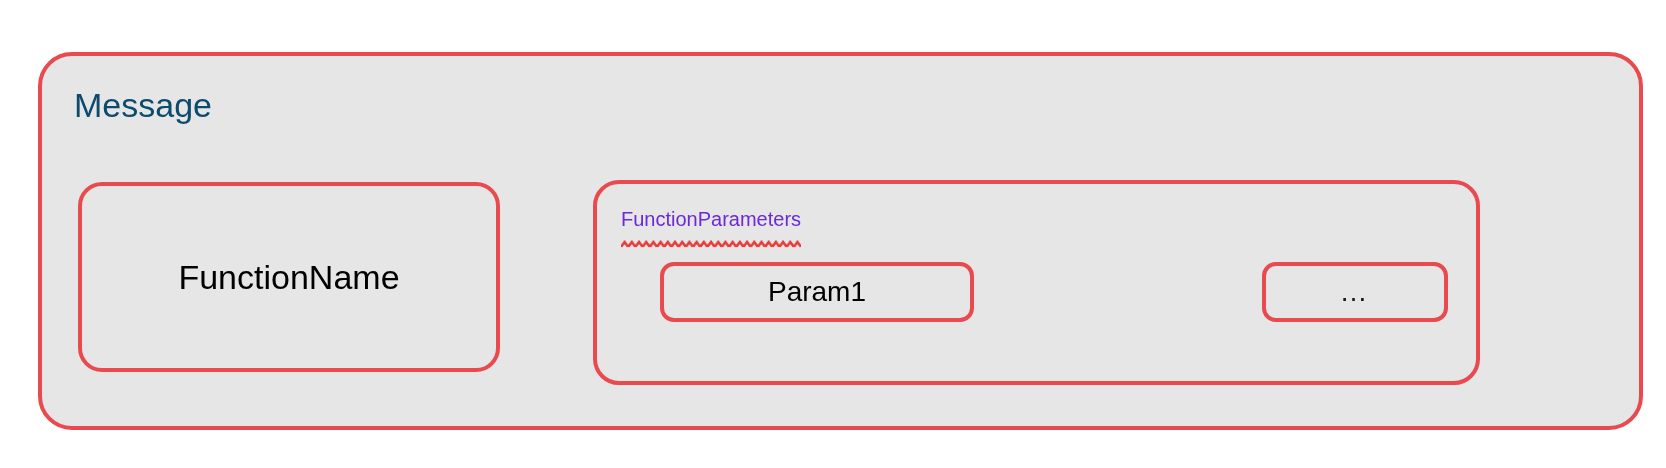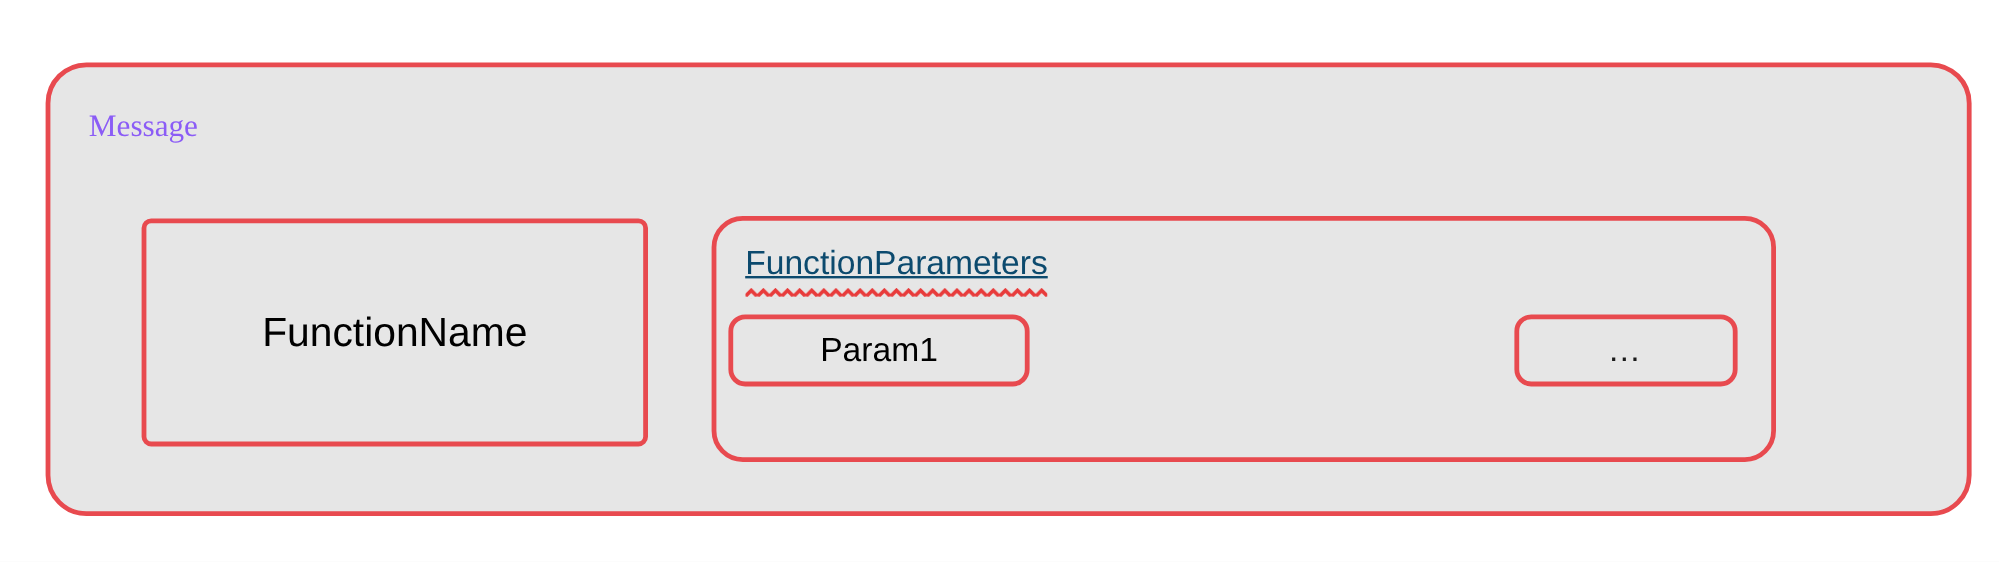--- a/index.html
+++ b/index.html
@@ -36,38 +36,36 @@
     width: 1605px;
     height: 378px;
     border-radius: 34px;
   }
 
   
   #message-label {
     position: absolute;
     left: 74px;
     top: 85px;
-    font-size: 26px;
+    font-size: 34px;
     line-height: 40px;
-    color: #8b5cf6;
+    color: #0c4a6e;
     white-space: nowrap;
-    font-family: Liberation Serif, serif;
   }
 
   
   #function-name-box {
     left: 78px;
     top: 182px;
     width: 422px;
     height: 190px;
-    border-radius: 8px;
+    border-radius: 24px;
     display: flex;
     align-items: center;
     justify-content: center;
-    margin-left: 40px;
   }
   #function-name-label {
     font-size: 34px;
     line-height: 40px;
     color: #000000;
     white-space: nowrap;
   }
 
   
   #function-parameters-box {
@@ -80,26 +78,25 @@
 
   
   #function-parameters-label-wrap {
     position: absolute;
     left: 621px;
     top: 200px;
     height: 42px;
   }
   #function-parameters-label {
     display: inline-block;
-    font-size: 28px;
+    font-size: 20px;
     line-height: 38px;
-    color: #0c4a6e;
+    color: #6d28d9;
     white-space: nowrap;
     position: relative;
-    text-decoration: underline;
   }
   
   #spellcheck-squiggle {
     position: absolute;
     left: 0;
     top: 40px;
     width: 100%;
     height: 9px;
     display: block;
     overflow: hidden;
@@ -119,21 +116,21 @@
     display: flex;
     align-items: center;
     justify-content: center;
   }
   .param-label {
     font-size: 28px;
     line-height: 32px;
     color: #000000;
     white-space: nowrap;
   }
-  #param-box-0 { left: 607px; width: 251px; }
+  #param-box-0 { left: 660px; width: 314px; }
   #param-box-1 { left: 945px; width: 283px; }
   #param-box-2 { left: 1262px; width: 186px; }
 
   .ellipsis-label {
     font-size: 28px;
     letter-spacing: 3px;
     color: #1a1a1a;
   }
 </style>
 </head>

